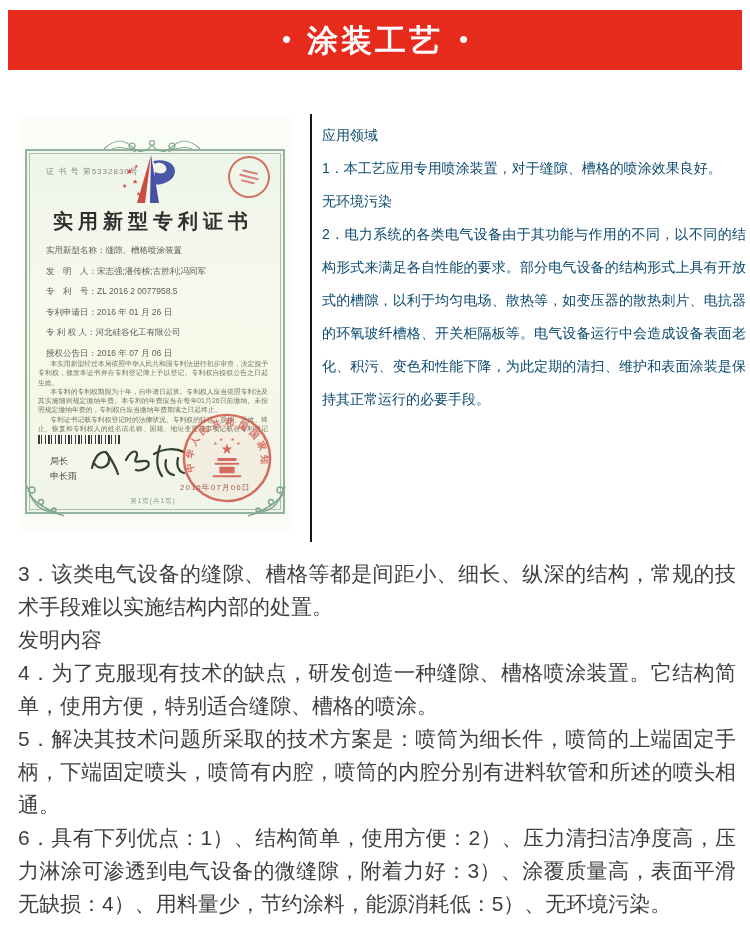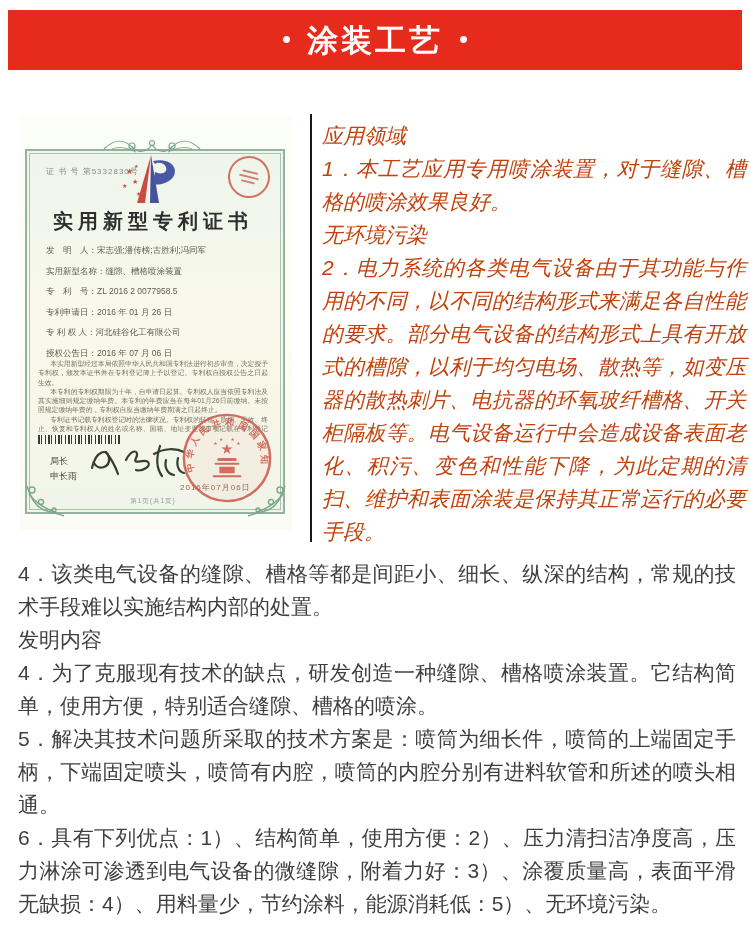--- a/index.html
+++ b/index.html
@@ -11,21 +11,21 @@
   .banner{
     position:absolute;left:8px;right:8px;top:10px;height:60px;background:#e62a1c;
     display:flex;align-items:center;justify-content:center;
   }
   .banner .ttl{color:#fff;font-size:31px;font-weight:bold;letter-spacing:3px;line-height:1;}
   .banner .blt{color:#fff;font-size:26px;line-height:1;margin:0 16px;transform:translateY(-1px);}
   
   .divider{position:absolute;left:310px;top:114px;width:2px;height:428px;background:#171717;}
   .right-col{
     position:absolute;left:322px;top:119px;width:424px;
-    font-size:21px;line-height:33px;text-align:justify;color:#c2410c;font-style:italic;
+    font-size:14px;line-height:33px;text-align:justify;color:#0c4a6e;
   }
   .right-col p{margin:0;}
   .bottom-sec{
     position:absolute;left:18px;top:557px;width:718px;
     font-size:21px;line-height:33px;text-align:justify;color:#3f3f3f;
   }
   .bottom-sec p{margin:0;}
   
   .cert{
     position:absolute;left:20px;top:116px;width:272px;height:414px;
@@ -154,22 +154,22 @@
 
     <span class="agency-seal">
       <i></i>
         <i></i>
         <i></i>
     </span>
 
     <div class="cert-title">实用新型专利证书</div>
 
     <div class="cert-fields">
+      <div>实用新型名称：缝隙、槽格喷涂装置</div>
       <div>发　明　人：宋志强;潘传榜;古胜利;冯同军</div>
-      <div>实用新型名称：缝隙、槽格喷涂装置</div>
       <div>专　利　号：ZL 2016 2 0077958.5</div>
       <div>专利申请日：2016 年 01 月 26 日</div>
       <div>专 利 权 人：河北硅谷化工有限公司</div>
       <div>授权公告日：2016 年 07 月 06 日</div>
     </div>
 
     <div class="cert-legal">
       <p>本实用新型经过本局依照中华人民共和国专利法进行初步审查，决定授予专利权，颁发本证书并在专利登记簿上予以登记。专利权自授权公告之日起生效。</p>
       <p>本专利的专利权期限为十年，自申请日起算。专利权人应当依照专利法及其实施细则规定缴纳年费。本专利的年费应当在每年01月26日前缴纳。未按照规定缴纳年费的，专利权自应当缴纳年费期满之日起终止。</p>
       <p>专利证书记载专利权登记时的法律状况。专利权的转移、质押、无效、终止、恢复和专利权人的姓名或名称、国籍、地址变更等事项记载在专利登记簿上。</p>
@@ -226,20 +226,20 @@
   <div class="divider"></div>
 
   <div class="right-col">
     <p>应用领域</p>
     <p>1．本工艺应用专用喷涂装置，对于缝隙、槽格的喷涂效果良好。</p>
     <p>无环境污染</p>
     <p>2．电力系统的各类电气设备由于其功能与作用的不同，以不同的结构形式来满足各自性能的要求。部分电气设备的结构形式上具有开放式的槽隙，以利于均匀电场、散热等，如变压器的散热刺片、电抗器的环氧玻纤槽格、开关柜隔板等。电气设备运行中会造成设备表面老化、积污、变色和性能下降，为此定期的清扫、维护和表面涂装是保持其正常运行的必要手段。</p>
   </div>
 
   <div class="bottom-sec">
-    <p>4．该类电气设备的缝隙、槽格等都是间距小、细长、纵深的结构，常规的技术手段难以实施结构内部的处置。</p>
+    <p>3．该类电气设备的缝隙、槽格等都是间距小、细长、纵深的结构，常规的技术手段难以实施结构内部的处置。</p>
     <p>发明内容</p>
     <p>4．为了克服现有技术的缺点，研发创造一种缝隙、槽格喷涂装置。它结构简单，使用方便，特别适合缝隙、槽格的喷涂。</p>
     <p>5．解决其技术问题所采取的技术方案是：喷筒为细长件，喷筒的上端固定手柄，下端固定喷头，喷筒有内腔，喷筒的内腔分别有进料软管和所述的喷头相通。</p>
     <p>6．具有下列优点：1）、结构简单，使用方便：2）、压力清扫洁净度高，压力淋涂可渗透到电气设备的微缝隙，附着力好：3）、涂覆质量高，表面平滑无缺损：4）、用料量少，节约涂料，能源消耗低：5）、无环境污染。</p>
   </div>
 
 </div>
 
 </body></html>

